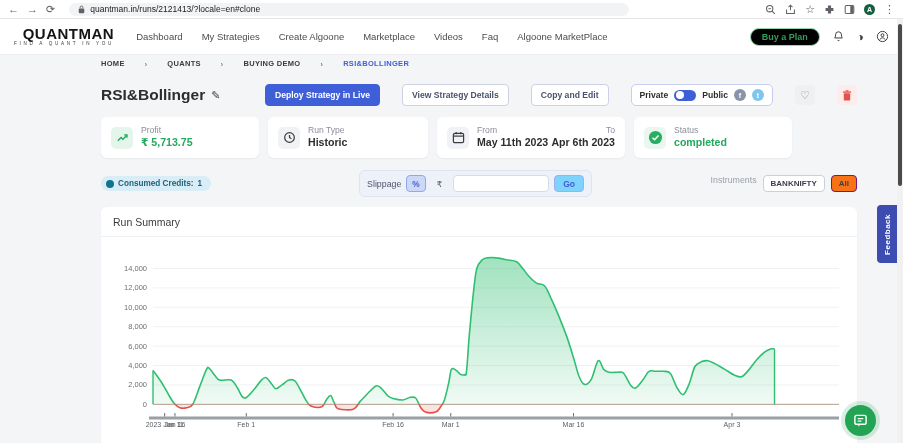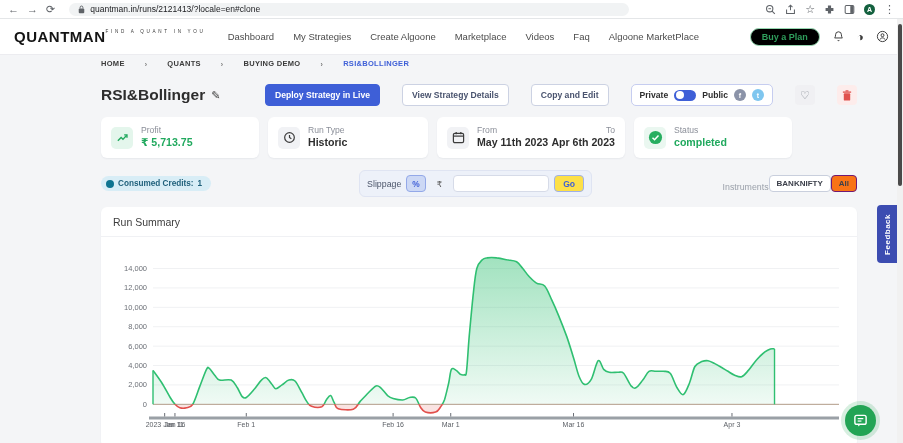--- a/index.html
+++ b/index.html
@@ -14,21 +14,21 @@
   .url-pill { flex:0 0 auto; width:560px; height:13px; background:#f1f3f4; border-radius:8px;
     display:flex; align-items:center; gap:5px; padding:0 9px; margin-left:6px; }
   .url-text { font-size:8.5px; color:#202124; white-space:nowrap; }
   .bicons-right { margin-left:auto; display:flex; align-items:center; gap:9px; }
   .avatar { width:11px; height:11px; border-radius:50%; background:#14613f; color:#fff;
     font-size:7px; font-weight:bold; display:flex; align-items:center; justify-content:center; }
 
   
   .navbar { position:absolute; top:19px; left:0; right:0; height:36px; background:#fff;
     border-bottom:1px solid #ececf0; display:flex; align-items:center; padding:0 14px; z-index:20; }
-  .logo { display:flex; line-height:1; margin-right:22px; cursor:pointer; }
+  .logo { display:flex; flex-direction:column; line-height:1; margin-right:22px; cursor:pointer;align-items:flex-end; }
   .logo-main { font-size:15px; font-weight:800; letter-spacing:.5px; color:#141414; }
   .logo-sub { font-size:4.6px; letter-spacing:2.7px; color:#3a3a3a; margin-top:1px; }
   .nav-links { display:flex; gap:19px; }
   .nav-link { font-size:9.5px; color:#4c4c4c; cursor:pointer; white-space:nowrap; }
   .nav-right { margin-left:auto; display:flex; align-items:center; gap:12px; }
   .buy-plan { font-size:9px; font-weight:bold; color:#2f9e5c; background:#000000;
     border:1px solid #97d8b2; border-radius:11px; padding:3px 11px; cursor:pointer; white-space:nowrap; }
   .nav-ico { width:13px; height:13px; color:#3c3c3c; cursor:pointer; }
   .contrast-glyph { font-size:12px; color:#3c3c3c; line-height:1; cursor:pointer; }
 
@@ -80,23 +80,23 @@
     border-radius:10px; padding:3px 9px 3px 5px; font-size:8.2px; font-weight:bold; color:#1e5f7a; }
   .credits-dot { width:8px; height:8px; border-radius:50%; background:#0e7490; }
   .slippage-group { display:flex; align-items:center; gap:5px; background:#edf1f9;
     border:1px solid #dfe4f2; border-radius:6px; padding:4px 7px; margin-left:148px; }
   .slip-label { font-size:8.8px; color:#4c566b; }
   .chip { font-size:8.4px; border-radius:4px; padding:2.5px 5px; cursor:pointer; }
   .chip-sel { background:#ccd8f5; border:1px solid #93a8e8; color:#3e5fd7; font-weight:bold; }
   .chip-plain { background:transparent; border:1px solid transparent; color:#555; }
   .slip-input { width:96px; height:17px; border:1px solid #d6dbe8; border-radius:4px;
     background:#fff; font-size:9px; padding:0 5px; outline:none; }
-  .go-btn { font-size:8.6px; font-weight:bold; color:#3e5fd7; background:#fde047;
+  .go-btn { font-size:8.6px; font-weight:bold; color:#3e5fd7; background:#7dd3fc;
     border:1px solid #9eb0ea; border-radius:4px; padding:2.5px 8px; cursor:pointer; }
-  .instruments { margin-left:auto; display:flex; align-items:flex-end; }
+  .instruments { margin-left:auto; display:flex; align-items:flex-start; gap:6px; }
   .instr-label { font-size:8.8px; color:#9aa0aa; }
   .instr-chip { font-size:8px; font-weight:bold; color:#3b3f4a; background:#fff;
     border:1px solid #c9cfdd; border-radius:4px; padding:3px 7px; cursor:pointer; }
   .instr-all { background:#f97316; border:1px solid #701a75; }
 
   
   .run-card { background:#fff; border-radius:6px; box-shadow:0 1px 2px rgba(25,35,60,.06);
     margin-top:10px; height:240px; }
   .run-head { font-size:10.5px; color:#3d3d3d; padding:9px 12px 8px; }
   .run-divider { height:1px; background:#f0f1f4; }

